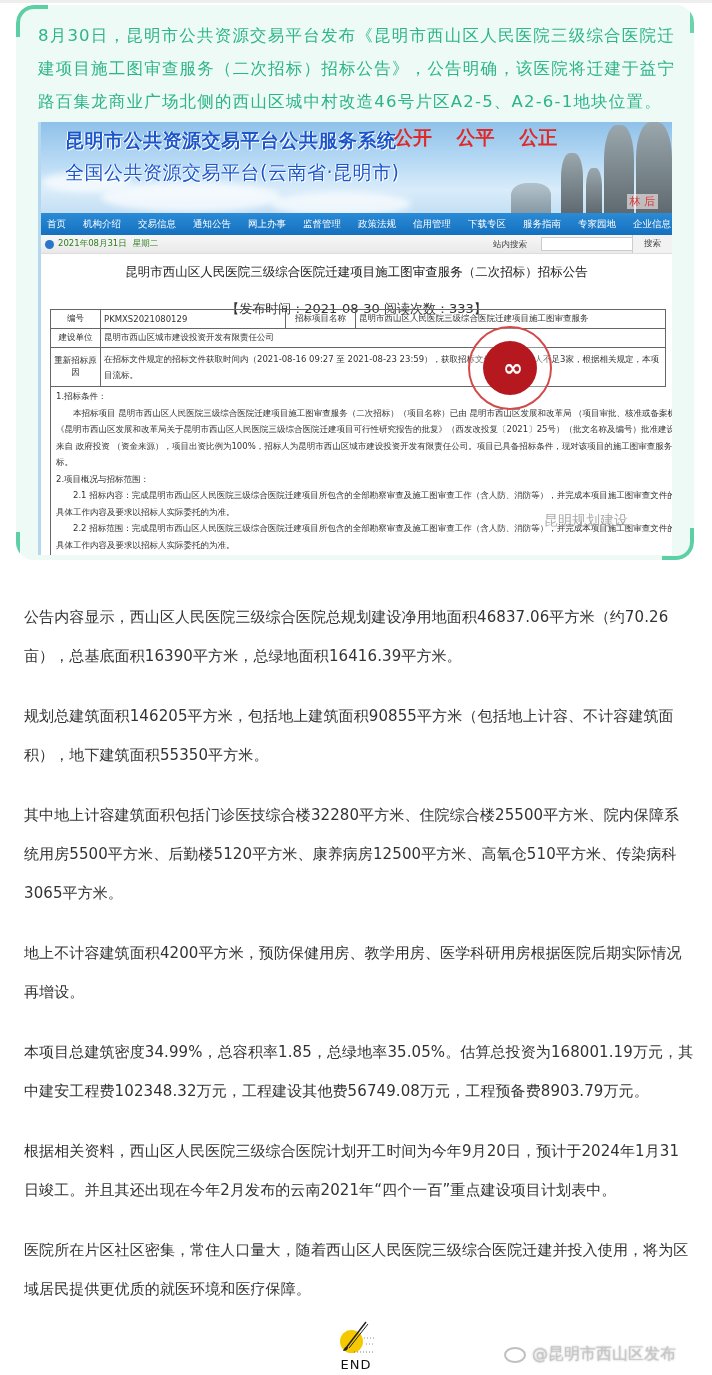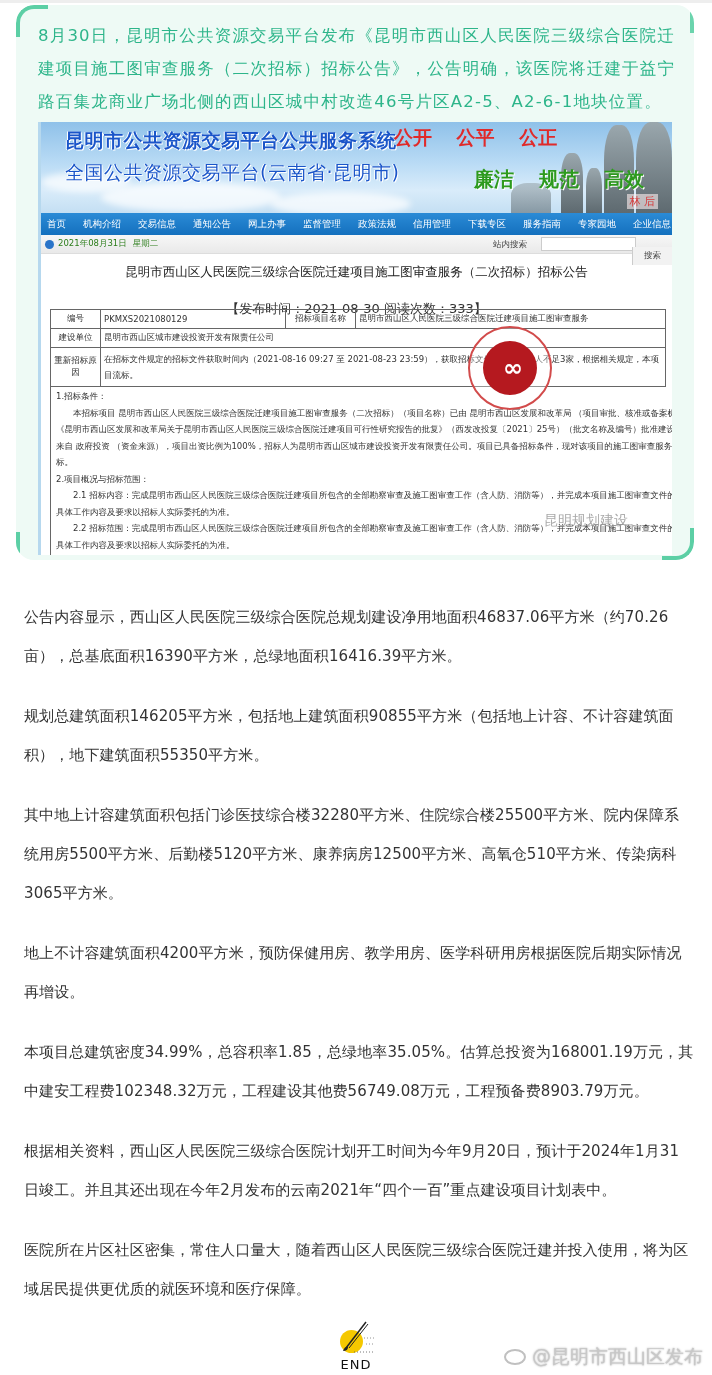--- a/index.html
+++ b/index.html
@@ -40,42 +40,42 @@
   .banner .slogan1 { position: absolute; left: 353px; top: 3px; font-size: 19px; font-weight: bold; color: #e02a2a; font-family: "DejaVu Serif", serif; word-spacing: 18px; }
   .banner .slogan2 { position: absolute; left: 433px; top: 44px; font-size: 20px; font-weight: bold; color: #2d9a1e; word-spacing: 18px; text-shadow: 1px 1px 0 #fff; }
   .banner .stamp { position: absolute; right: 14px; bottom: 4px; font-size: 11px; color: #d53b3b; background: rgba(255,240,240,0.6); padding: 0 3px; }
   .nav { height: 22px; background: linear-gradient(180deg,#2b8bd6,#1470be); display: flex; align-items: center; padding-left: 6px; }
   .nav span { color: #fff; font-size: 9.5px; margin-right: 17px; white-space: nowrap; }
   .datebar { height: 19px; background: linear-gradient(180deg,#f7f7f7,#e9e9e9); display: flex; align-items: center; padding-left: 4px; font-size: 8.5px; color: #2b7d1a; position: relative; border-bottom: 1px solid #ddd; }
   .datebar .clock { width: 9px; height: 9px; border-radius: 50%; background: #2a74c9; margin-right: 4px; }
   .datebar .weekday { margin-left: 6px; }
   .datebar .search-label { position: absolute; left: 452px; top: 4px; color: #444; font-size: 8.5px; }
   .datebar .search-input { position: absolute; left: 500px; top: 2px; width: 95px; height: 14px; border: 1px solid #ccc; background: #fff; }
-  .datebar .search-btn { position: absolute; right: 0; top: 0; width: 40px; height: 18px; border-left: 1px solid #ccc; background: #f2f2f2; font-size: 8.5px; color: #444; display: flex; align-items: center; justify-content: center; margin-top: 12px; }
+  .datebar .search-btn { position: absolute; right: 0; top: 0; width: 40px; height: 18px; border-left: 1px solid #ccc; background: #f2f2f2; font-size: 8.5px; color: #444; display: flex; align-items: center; justify-content: center; }
   .doc-title { text-align: center; font-family: "DejaVu Serif", serif; font-size: 12.5px; color: #222; margin-top: 10px; }
   .doc-meta { text-align: center; font-size: 13px; color: #333; margin-top: 19px; }
   table.info { position: absolute; left: 9px; top: 187px; width: 616px; border-collapse: collapse; font-size: 8.5px; color: #333; }
   table.info td { border: 1px solid #666; padding: 3px 3px; vertical-align: middle; }
   table.info td.lbl { text-align: center; width: 50px; }
   .body-box { position: absolute; left: 9px; top: 262px; width: 676px; height: 180px; border-left: 1px solid #666; border-right: 1px solid #666; padding: 4px 5px; font-size: 8.5px; color: #333; line-height: 16.5px; }
   .body-box .indent { text-indent: 2em; }
   .seal {
     position: absolute; left: 427px; top: 204px; width: 84px; height: 84px; border-radius: 50%;
     border: 2px solid #d24b4b; background: rgba(255,255,255,0.3);
     display: flex; align-items: center; justify-content: center;
   }
   .seal .inner { width: 54px; height: 54px; border-radius: 50%; background: #b5191f; display: flex; align-items: center; justify-content: center; color: #fff; font-size: 24px; font-weight: bold; letter-spacing: -6px; }
   .watermark { position: absolute; left: 503px; top: 390px; font-size: 14px; color: #9a9a9a; opacity: 0.85; }
   .article { position: absolute; left: 24px; top: 598px; width: 670px; }
   .article p { font-size: 15px; line-height: 39px; color: #333; margin-bottom: 21px; letter-spacing: 0.1px; }
   .end-block { position: absolute; left: 331px; top: 1316px; width: 50px; text-align: center; }
   .end-icon { position: relative; width: 40px; height: 40px; margin: 0 auto; }
   .end-icon .dot { position: absolute; left: 4px; top: 14px; width: 23px; height: 23px; border-radius: 50%; background: #f5c800; }
   .end-label { font-size: 13px; color: #111; letter-spacing: 1px; margin-top: 1px; }
-  .weibo { position: absolute; left: 504px; top: 1344px; font-size: 19px; color: #c8c8c8; display: flex; align-items: center; text-shadow: 0 0 2px #aaa; }
+  .weibo { position: absolute; left: 504px; top: 1344px; font-size: 16px; color: #c8c8c8; display: flex; align-items: center; text-shadow: 0 0 2px #aaa; }
   .weibo .wb-icon { width: 22px; height: 16px; border: 2px solid #c0c0c0; border-radius: 50%; margin-right: 6px; }
 </style>
 </head>
 <body>
 
 <div class="top-line"></div>
 
 <div class="card">
   <div class="card-right-edge"></div>
   <div class="card-bottom-left"></div>
@@ -87,21 +87,20 @@
       <div class="cloud" style="left:230px;top:70px;width:140px;height:24px;"></div>
       <div class="cloud" style="left:0;top:50px;width:90px;height:20px;"></div>
       <div class="rock" style="left:520px;width:22px;height:60px;"></div>
       <div class="rock" style="left:545px;width:16px;height:45px;"></div>
       <div class="rock" style="left:563px;width:30px;height:88px;"></div>
       <div class="rock" style="left:595px;width:36px;height:91px;"></div>
       <div class="rock" style="left:470px;width:40px;height:30px;opacity:0.6"></div>
       <div class="title1">昆明市公共资源交易平台公共服务系统</div>
       <div class="title2">全国公共资源交易平台(云南省·昆明市)</div>
       <div class="slogan1">公开 公平 公正</div>
-      <div class="slogan2">廉洁 规范 高效</div>
       <div class="stamp">林 后</div>
     </div>
 
     <div class="nav">
       <span>首页</span>
       <span>机构介绍</span>
       <span>交易信息</span>
       <span>通知公告</span>
       <span>网上办事</span>
       <span>监督管理</span>

